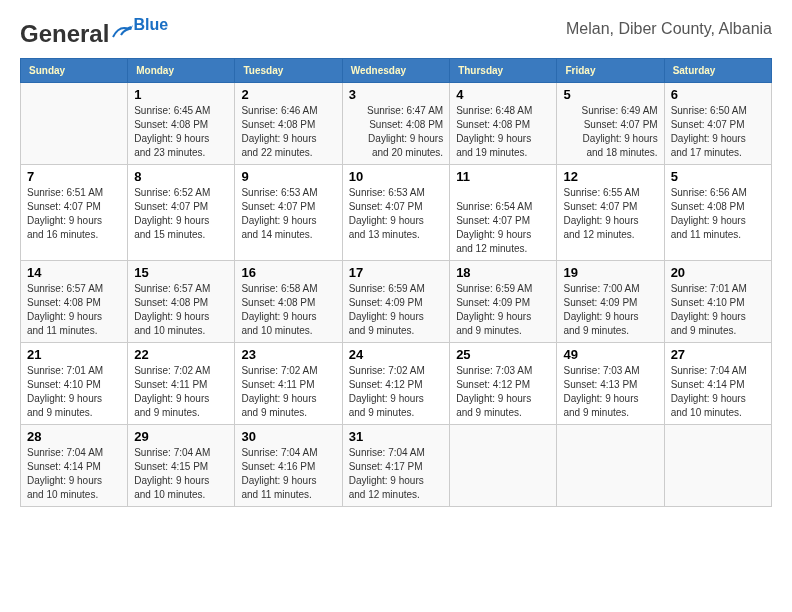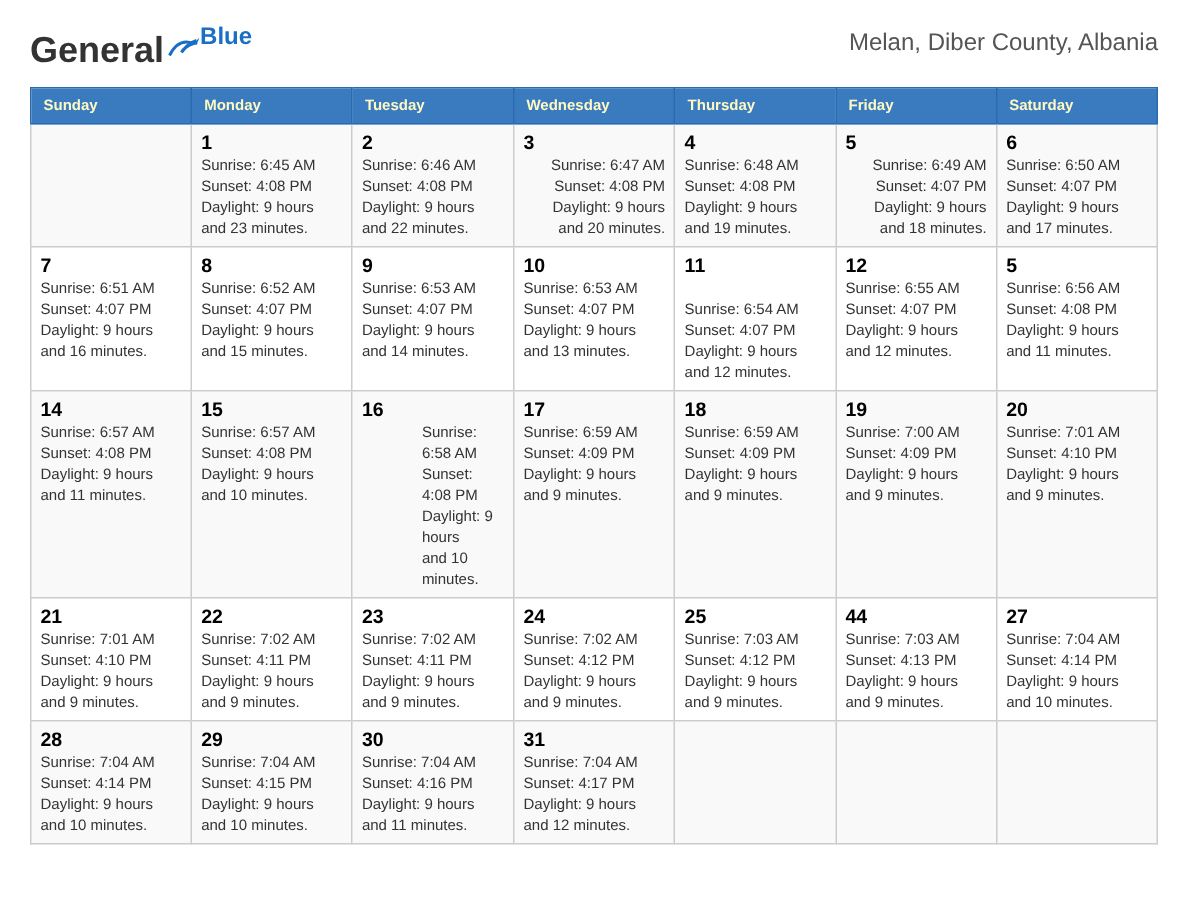--- a/index.html
+++ b/index.html
@@ -209,21 +209,21 @@
         </td>
         <td>
           <span class="day-number">15</span>
           <div class="day-info" style="white-space: pre-line;">Sunrise: 6:57 AM
 Sunset: 4:08 PM
 Daylight: 9 hours
 and 10 minutes.</div>
         </td>
         <td>
           <span class="day-number">16</span>
-          <div class="day-info" style="white-space: pre-line; margin-left: 40px;">Sunrise: 6:58 AM
+          <div class="day-info" style="white-space: pre-line;">Sunrise: 6:58 AM
 Sunset: 4:08 PM
 Daylight: 9 hours
 and 10 minutes.</div>
         </td>
         <td>
           <span class="day-number">17</span>
           <div class="day-info" style="white-space: pre-line;">Sunrise: 6:59 AM
 Sunset: 4:09 PM
 Daylight: 9 hours
 and 9 minutes.</div>
@@ -280,21 +280,21 @@
 and 9 minutes.</div>
         </td>
         <td>
           <span class="day-number">25</span>
           <div class="day-info" style="white-space: pre-line;">Sunrise: 7:03 AM
 Sunset: 4:12 PM
 Daylight: 9 hours
 and 9 minutes.</div>
         </td>
         <td>
-          <span class="day-number">44</span>
+          <span class="day-number">49</span>
           <div class="day-info" style="white-space: pre-line;">Sunrise: 7:03 AM
 Sunset: 4:13 PM
 Daylight: 9 hours
 and 9 minutes.</div>
         </td>
         <td>
           <span class="day-number">27</span>
           <div class="day-info" style="white-space: pre-line;">Sunrise: 7:04 AM
 Sunset: 4:14 PM
 Daylight: 9 hours

